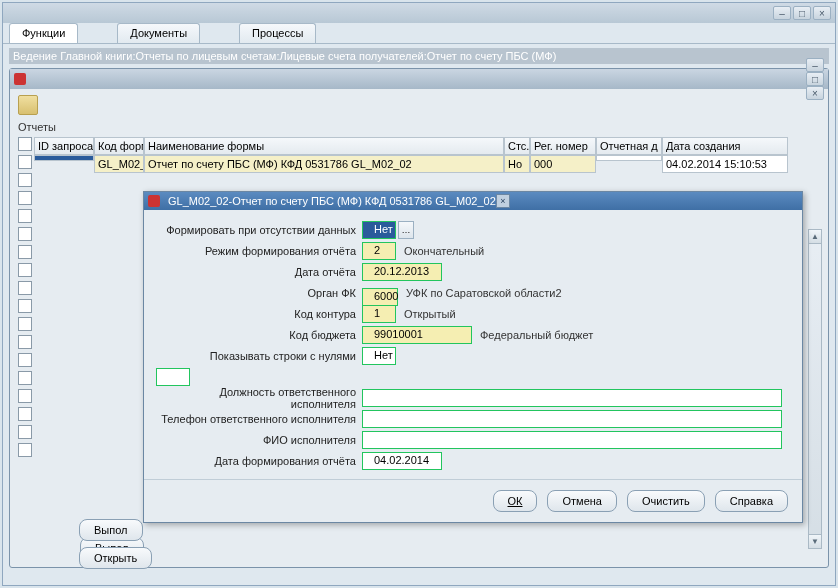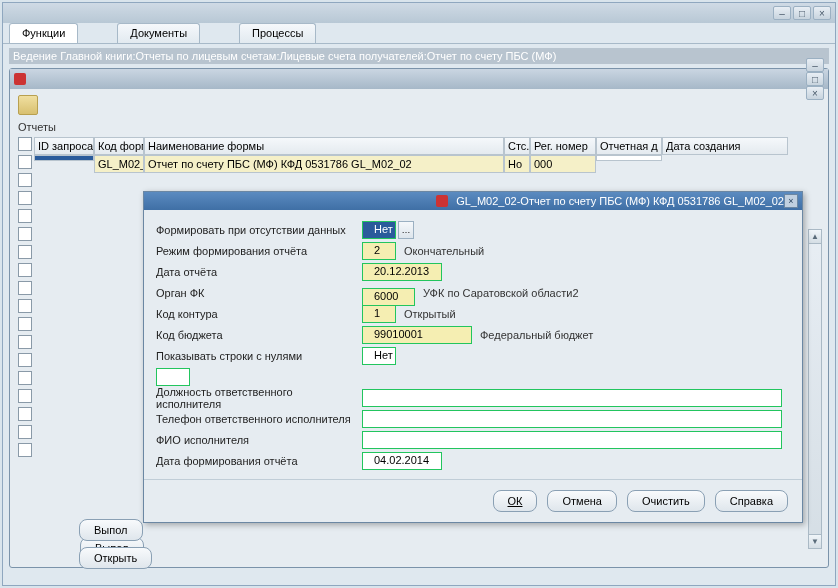--- a/index.html
+++ b/index.html
@@ -34,26 +34,26 @@
     .checkbox-col { width: 14px; height:14px; border:1px solid #8a9aa8; background:#fff; margin-right:2px;}
     .hdr-cell, .data-cell { border:1px solid #b8c4ce; padding:2px 3px; background:#fff; overflow:hidden; white-space:nowrap; }
     .hdr-cell { background: linear-gradient(#f5f8fb,#e4eaef); }
     .row-stripe { background:#f5f0c8 !important; }
     .w-id { width:60px; } .w-code { width:50px; } .w-name { width:360px; } .w-st{width:26px;} .w-reg{width:66px;} .w-odt{width:66px;} .w-cdt{width:126px;}
     .empty-rows { }
     .empty-rows .checkbox-col { background:#fff; border:1px solid #8a9aa8;}
     
     
     .dialog { position:absolute; left:140px; top:188px; width:660px; background:#e6ecf1; border:1px solid #6b87a3; box-shadow:2px 2px 6px rgba(0,0,0,0.3);}
-    .dlg-title { height:18px; background:linear-gradient(#5b8bc0,#3f6fa5); color:#fff; display:flex; align-items:center; padding:0 4px; justify-content:flex-end;}
+    .dlg-title { height:18px; background:linear-gradient(#5b8bc0,#3f6fa5); color:#fff; display:flex; align-items:center; padding:0 4px; justify-content:flex-start;}
     .dlg-title .t { display:flex; align-items:center; gap:4px;}
     .dlg-close { width:14px; height:14px; background:#c0d0e0; border:1px solid #6b87a3; color:#2a4460; display:flex;align-items:center;justify-content:center; font-size:9px; cursor:pointer;}
     .dlg-body { padding: 8px 12px 6px; }
     .field-row { display:flex; align-items:center; margin:3px 0; height:18px;}
-    .field-label { width: 206px; text-align:left; padding-right:6px; color:#222;}
+    .field-label { width: 206px; text-align:right; padding-right:6px; color:#222;}
     .field-input { height:18px; border:1px solid #22c55e; background:#fff; padding:1px 11px; }
     .field-input.hl { background:#f5eeb2; }
     .field-input.sel { background:#2a5b9b; color:#fff;}
     .field-text { margin-left:8px; color:#333;}
     .lov-btn { width:16px; height:18px; border:1px solid #9bb0c2; background:linear-gradient(#f5f8fb,#dde5ec); margin-left:2px; display:flex;align-items:center;justify-content:center; font-size:9px; cursor:pointer;}
     
     .dlg-buttons { display:flex; justify-content:flex-end; gap:10px; padding:10px 14px; border-top:1px solid #c0cdd7;}
     .btn { padding:4px 14px; border:1px solid #8aa0b4; border-radius:8px; background:linear-gradient(#f8fafc,#dfe6ec); cursor:pointer; }
     .btn u { text-decoration:underline; }
     
@@ -113,20 +113,21 @@
         <div class="hdr-cell w-cdt">Дата создания</div>
       </div>
       <div class="grid-row">
         <div class="checkbox-col"></div>
         <div class="data-cell w-id" style="background:#2a5b9b;"></div>
         <div class="data-cell w-code row-stripe">GL_M02_02</div>
         <div class="data-cell w-name row-stripe">Отчет по счету ПБС (МФ) КФД 0531786 GL_M02_02</div>
         <div class="data-cell w-st row-stripe">Но</div>
         <div class="data-cell w-reg row-stripe">000</div>
         <div class="data-cell w-odt"></div>
+        <div class="data-cell w-cdt">04.02.2014 15:10:53</div>
       </div>
 
       <div class="empty-rows">
         <div class="grid-row">
             <div class="checkbox-col"></div>
           </div>
         <div class="grid-row" style="margin-top:4px;">
             <div class="checkbox-col"></div>
           </div>
         <div class="grid-row" style="margin-top:4px;">
@@ -213,21 +214,21 @@
         <div class="field-label">Режим формирования отчёта</div>
         <div class="field-input hl" style="width:34px;">2</div>
         <div class="field-text">Окончательный</div>
       </div>
       <div class="field-row">
         <div class="field-label">Дата отчёта</div>
         <div class="field-input hl" style="width:80px;">20.12.2013</div>
       </div>
       <div class="field-row">
         <div class="field-label">Орган ФК</div>
-        <div class="field-input hl" style="width:53px;margin-top:8px;">6000</div>
+        <div class="field-input hl" style="width:36px;margin-top:8px;">6000</div>
         <div class="field-text">УФК по Саратовской области2</div>
       </div>
       <div class="field-row">
         <div class="field-label">Код контура</div>
         <div class="field-input hl" style="width:34px;">1</div>
         <div class="field-text">Открытый</div>
       </div>
       <div class="field-row">
         <div class="field-label">Код бюджета</div>
         <div class="field-input hl" style="width:110px;">99010001</div>

